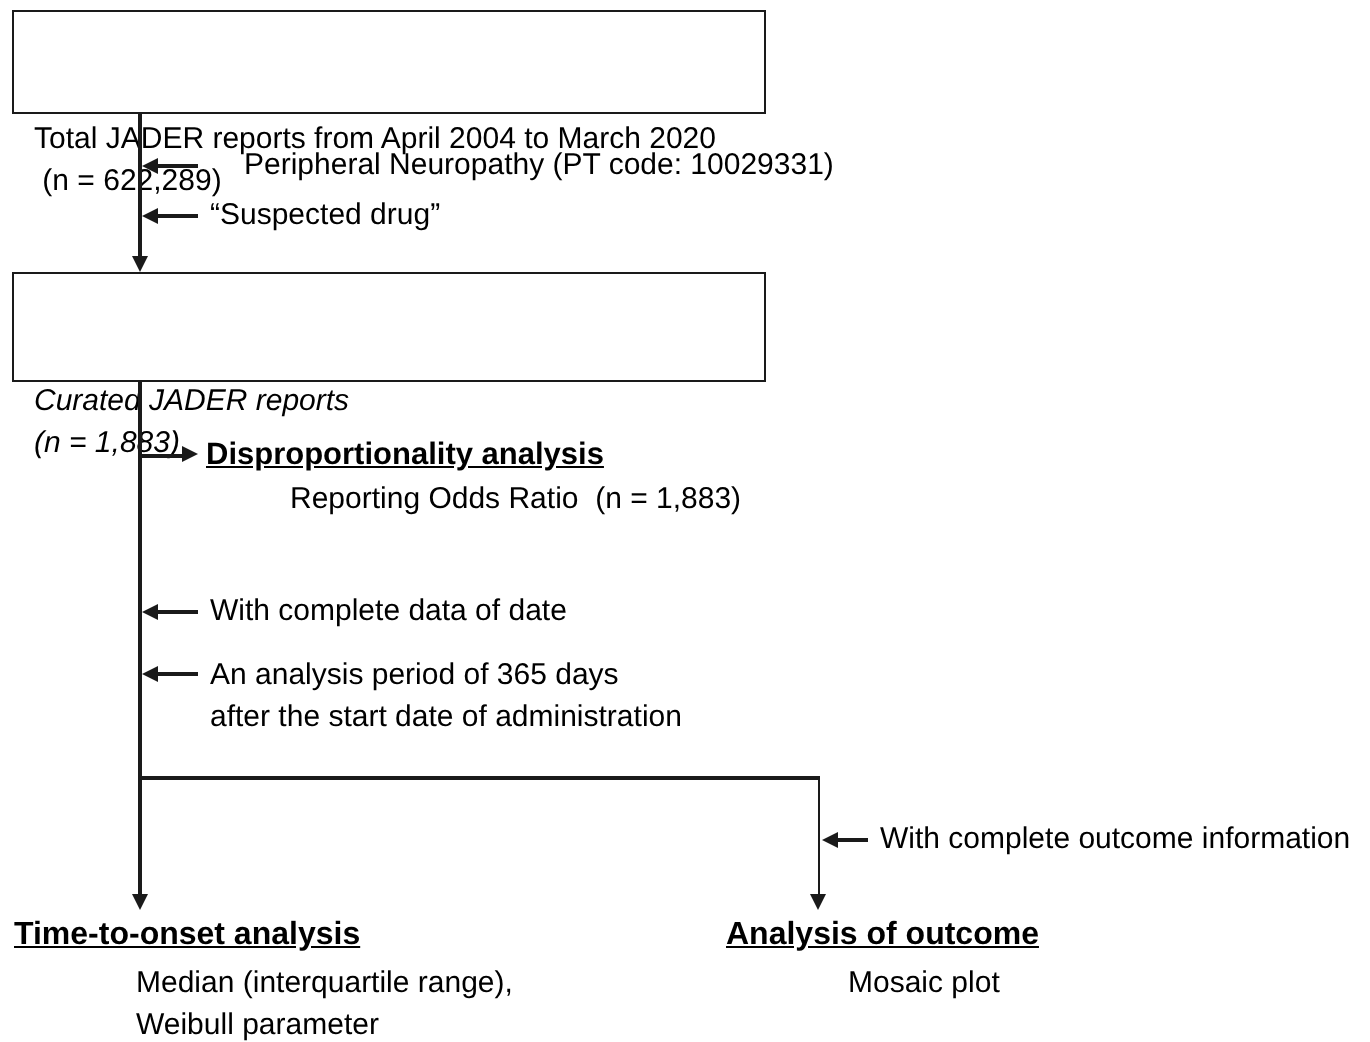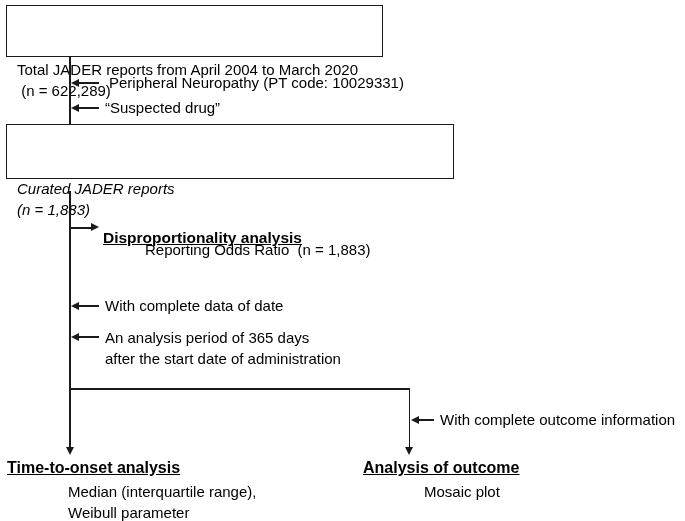--- a/index.html
+++ b/index.html
@@ -86,36 +86,36 @@
   <div class="box" style="left:6px; top:5px; width:377px; height:52px;">
     <div class="box-text">Total JADER reports from April 2004 to March 2020
  (n = 622,289)</div>
   </div>
 
   <div class="vline" style="left:69px; top:57px; height:72px;"></div>
   <div class="arrow-down" style="left:65.5px; top:128px;"></div>
 
   <div class="arrow-left" style="left:71px; top:78.5px;"></div>
   <div class="hline" style="left:78px; top:82px; width:21px;"></div>
-  <div class="lbl" style="left:109px; top:75px;">Peripheral Neuropathy (PT code: 10029331)</div>
+  <div class="lbl" style="left:122px; top:75px;">Peripheral Neuropathy (PT code: 10029331)</div>
 
   <div class="arrow-left" style="left:71px; top:103.5px;"></div>
   <div class="hline" style="left:78px; top:107px; width:21px;"></div>
   <div class="lbl" style="left:105px; top:100px;">“Suspected drug”</div>
 
-  <div class="box" style="left:6px; top:124px; width:448px; height:55px;font-style:italic;">
+  <div class="box" style="left:6px; top:136px; width:377px; height:55px;font-style:italic;">
     <div class="box-text">Curated JADER reports
 (n = 1,883)</div>
   </div>
 
   <div class="vline" style="left:69px; top:191px; height:257px;"></div>
 
   <div class="hline" style="left:71px; top:227px; width:20px;"></div>
   <div class="arrow-right" style="left:91px; top:223px;"></div>
-  <div class="branch-title" style="left:103px; top:229px;">Disproportionality analysis</div>
+  <div class="branch-title" style="left:103px; top:219px;">Disproportionality analysis</div>
   <div class="lbl" style="left:145px; top:242px;text-align:right;">Reporting Odds Ratio  (n = 1,883)</div>
 
   <div class="arrow-left" style="left:71px; top:301.5px;"></div>
   <div class="hline" style="left:78px; top:305px; width:21px;"></div>
   <div class="lbl" style="left:105px; top:298px;text-align:center;">With complete data of date</div>
 
   <div class="arrow-left" style="left:71px; top:332.5px;"></div>
   <div class="hline" style="left:78px; top:336px; width:21px;"></div>
   <div class="lbl multi" style="left:105px; top:327px;">An analysis period of 365 days
 after the start date of administration</div>

